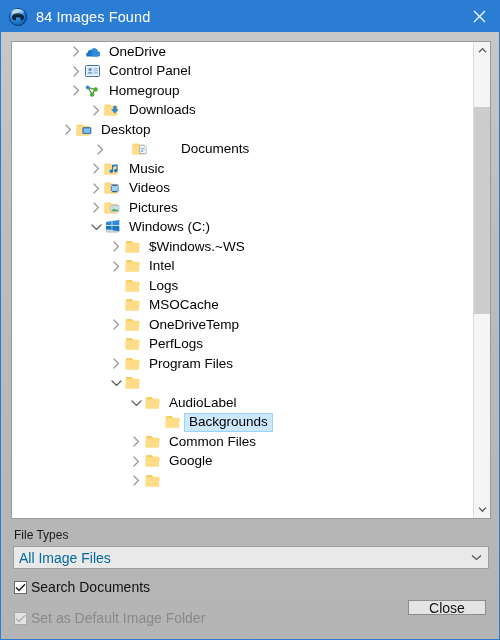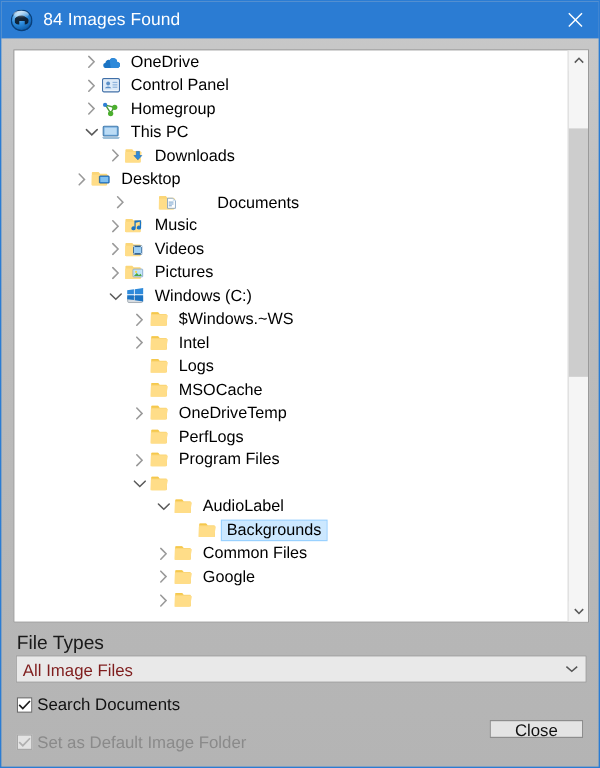--- a/index.html
+++ b/index.html
@@ -149,34 +149,34 @@
     position: absolute;
     left: 0; width: 17px;
     top: 65px; height: 207px;
     background: #cdcdcd;
   }
 
   
   .lbl-filetypes {
     position: absolute;
     left: 13px; top: 527px;
-    font-size: 16px;
+    font-size: 12px;
     color: #1a1a1a;
   }
   .combo {
     position: absolute;
     left: 12px; top: 545px;
     width: 476px; height: 23px;
     background: #e9e9e9;
     border: 1px solid #9d9d9d;
     box-sizing: border-box;
     display: flex;
     align-items: center;
     font-size: 14px;
-    color: #7f1d1d;
+    color: #0369a1;
   }
   .combo .cval { margin-left: 5px; }
   .combo .carrow {
     position: absolute;
     right: 6px; top: 0; bottom: 0;
     display: flex; align-items: center;
   }
   .chk-row {
     position: absolute;
     display: flex;
@@ -273,35 +273,20 @@
           </span>
           <span class="ico">
             <svg width="17" height="16" viewBox="0 0 17 16">
               <path d="M4 4.6 L11 6.4 M4 4.6 L8.2 11.2 M11 6.4 L8.2 11.2" stroke="#4c9a3a" stroke-width="1.2" fill="none"></path>
               <circle cx="3.6" cy="4.4" r="1.8" fill="#2f7fd4"></circle>
               <circle cx="11.6" cy="6.4" r="2.2" fill="#4caf2f"></circle>
               <circle cx="8.2" cy="11.6" r="2.2" fill="#4caf2f"></circle>
             </svg>
           </span>
           <span class="lbl">Homegroup</span>
-        </div>
-        <div class="row" style="padding-left: 8px;">
-          <span class="twisty">
-            <svg width="11" height="8" viewBox="0 0 11 8">
-              <path d="M1 2 L5.5 6.4 L10 2" stroke="#5a5a5a" stroke-width="1.3" fill="none" stroke-linecap="round"></path>
-            </svg>
-          </span>
-          <span class="ico">
-            <svg width="17" height="16" viewBox="0 0 17 16">
-              <rect x="2" y="3.2" width="12.4" height="8.2" rx=".8" fill="#6aa8dd" stroke="#4a7fae" stroke-width=".9"></rect>
-              <rect x="3.1" y="4.3" width="10.2" height="6" fill="#bcdcf5"></rect>
-              <path d="M1 12.2 h15 l-1.2 1.6 h-12.6 z" fill="#9dbfd8"></path>
-            </svg>
-          </span>
-          <span class="lbl">This PC</span>
         </div>
         <div class="row" style="padding-left: 28px;">
           <span class="twisty">
             <svg width="8" height="11" viewBox="0 0 8 11">
               <path d="M2 1 L6.4 5.5 L2 10" stroke="#9a9a9a" stroke-width="1.3" fill="none" stroke-linecap="round"></path>
             </svg>
           </span>
           <span class="ico">
             <svg width="17" height="16" viewBox="0 0 17 16">
               <path d="M1.2 2.4 h5.0 l1.2 1.4 h5.2 a.7.7 0 0 1 .7 .7 v8.3 a.7.7 0 0 1 -.7 .7 h-11.4 a.7.7 0 0 1 -.7 -.7 v-9.7 a.7.7 0 0 1 .7 -.7 z" fill="#fbd678"></path>

